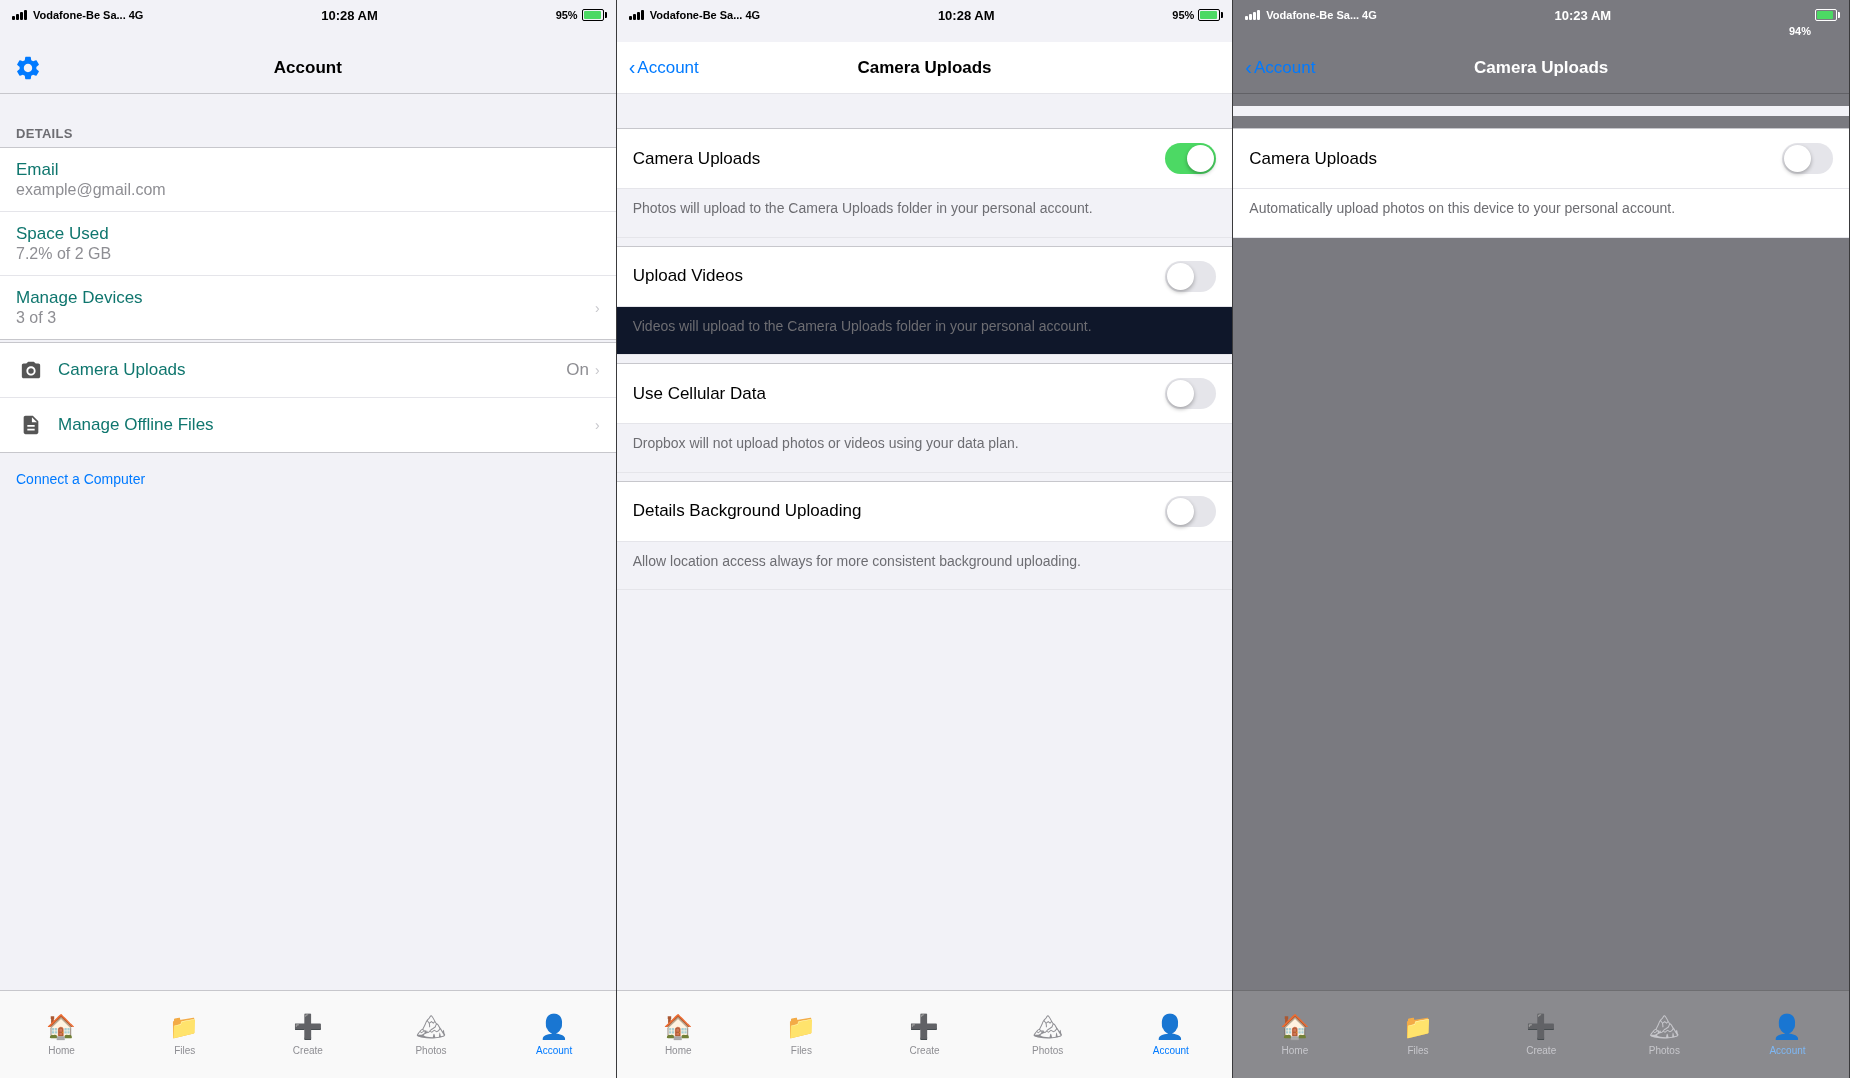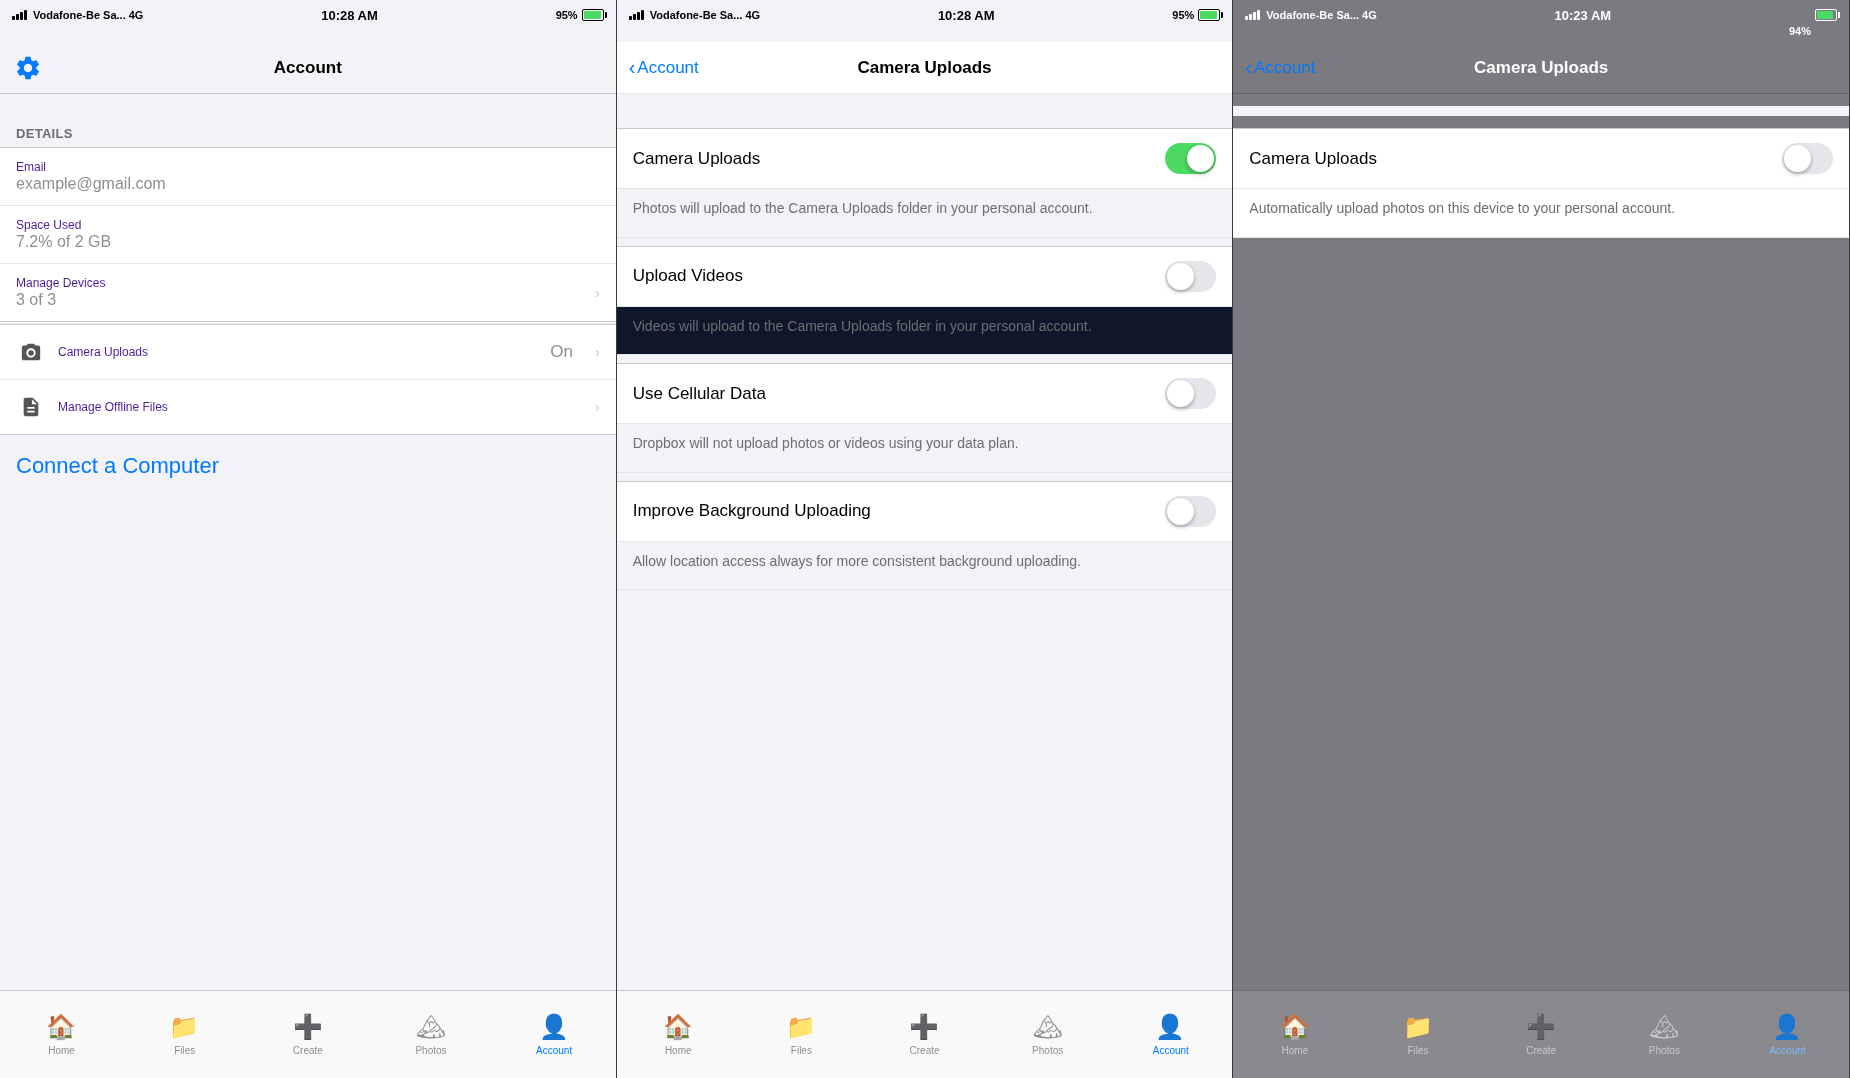--- a/index.html
+++ b/index.html
@@ -127,29 +127,29 @@
     .list-item:last-child { border-bottom: none; }
     .list-item.selected { background: #fff; }
 
     .list-item-icon {
       width: 30px; height: 30px;
       margin-right: 12px;
       display: flex; align-items: center; justify-content: center;
       flex-shrink: 0;
     }
     .list-item-content { flex: 1; }
-    .list-item-title { font-size: 12px; color: #4c1d95; }
+    .list-item-title { font-size: 17px; color: #0f766e; }
     .list-item-subtitle { font-size: 16px; color: #8e8e93; margin-top: 1px; }
-    .list-item-value { font-size: 17px; color: #8e8e93; margin-right: 22px; }
+    .list-item-value { font-size: 17px; color: #8e8e93; margin-right: 6px; }
     .list-item-chevron { color: #c7c7cc; font-size: 14px; }
 
     
     .link-item {
       padding: 16px 16px;
-      font-size: 22px;
+      font-size: 14px;
       color: #007aff;
       background: transparent;
     }
     .settings-row {
       background: #fff;
       display: flex;
       align-items: center;
       padding: 14px 16px;
       border-bottom: 1px solid #e5e5ea;
     }
@@ -383,21 +383,21 @@
 
     <div class="settings-row" style="border-top:1px solid #c7c7cc;margin-top:8px;">
       <span class="settings-row-label">Use Cellular Data</span>
       <div class="toggle off">
         <div class="toggle-knob"></div>
       </div>
     </div>
     <div class="settings-description" style="background:#f2f2f7;border-bottom:1px solid #e5e5ea;">Dropbox will not upload photos or videos using your data plan.</div>
 
     <div class="settings-row" style="border-top:1px solid #c7c7cc;margin-top:8px;">
-      <span class="settings-row-label">Improve Background Uploading</span>
+      <span class="settings-row-label">Details Background Uploading</span>
       <div class="toggle off">
         <div class="toggle-knob"></div>
       </div>
     </div>
     <div class="settings-description" style="background:#f2f2f7;border-bottom:1px solid #e5e5ea;">Allow location access always for more consistent background uploading.</div>
   </div>
 
   <div class="tab-bar">
     <div class="tab-item">
       <span class="tab-icon">🏠</span>

